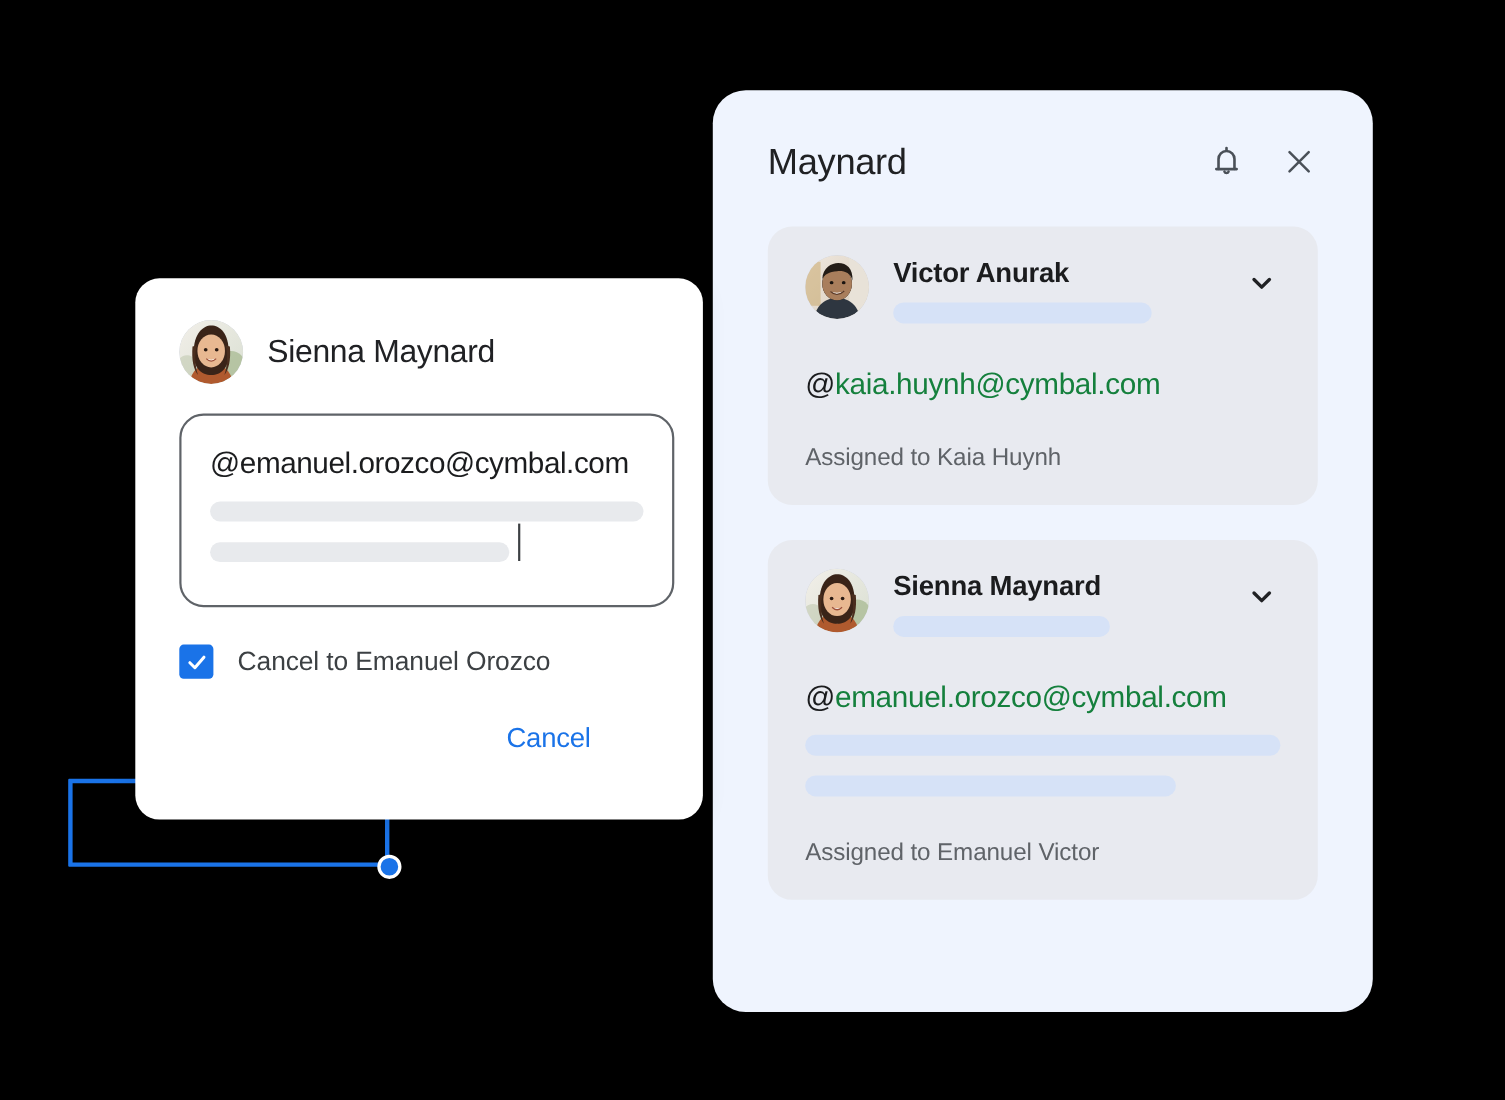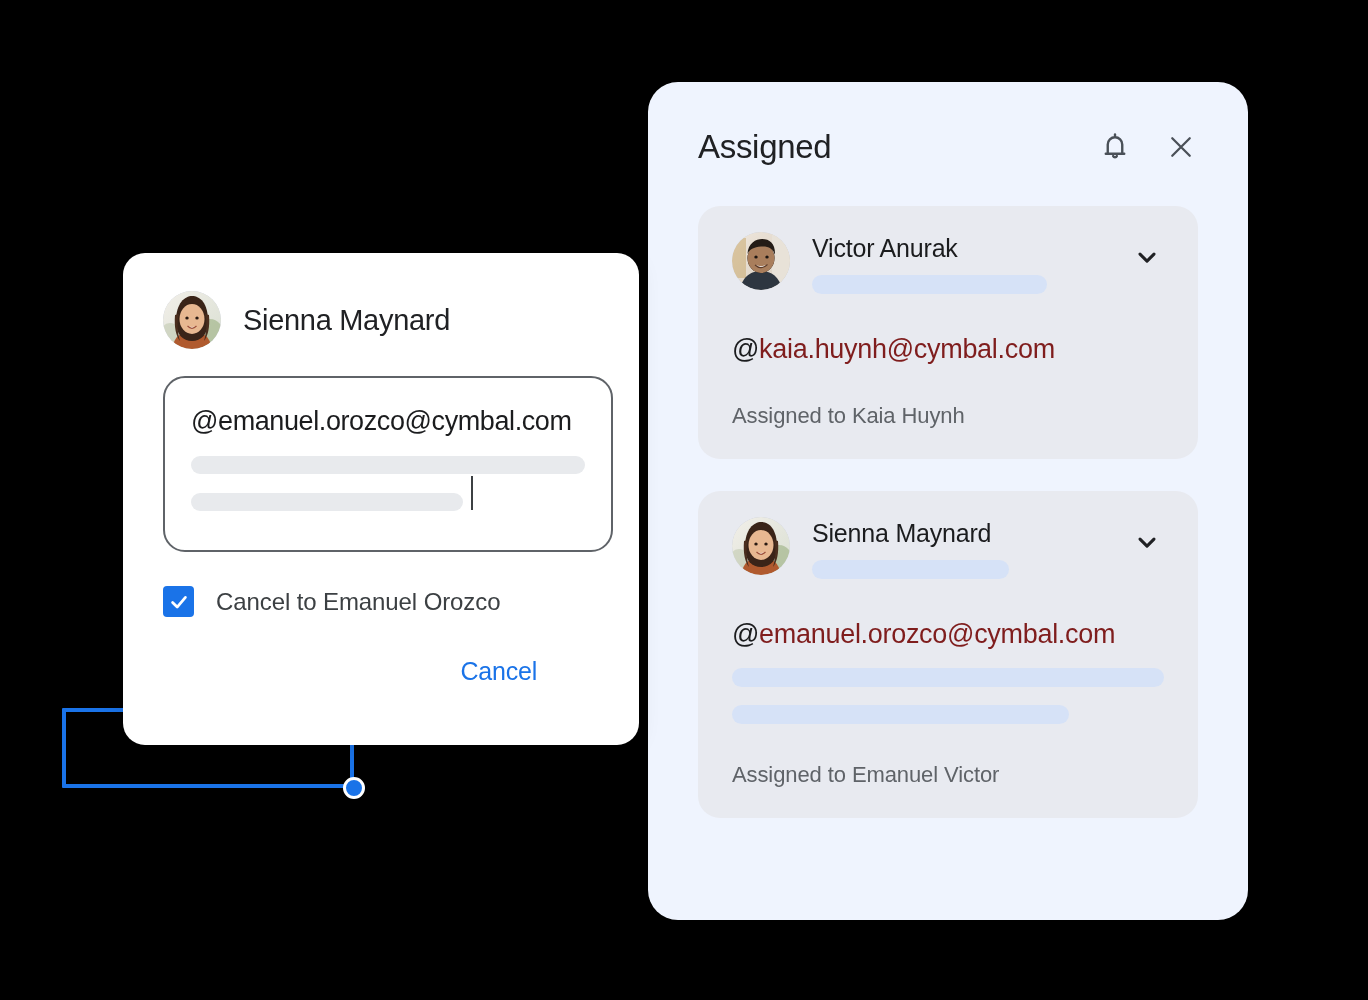--- a/index.html
+++ b/index.html
@@ -83,21 +83,21 @@
     width: 58px; height: 58px;
     border-radius: 50%;
     flex: 0 0 58px;
     overflow: hidden;
     background: #cfd3da;
   }
   .avatar svg { display: block; width: 100%; height: 100%; }
   .comment-ident { flex: 1; margin-left: 22px; padding-top: 2px; }
   .comment-author {
     font-size: 25px;
-    font-weight: 400;
+    font-weight: 700;
     color: #1b1c1e;
     letter-spacing: -0.2px;
     line-height: 1.15;
   }
   .meta-bar {
     height: 19px;
     border-radius: 10px;
     background: #d6e2f7;
     margin-top: 12px;
     width: 74%;
@@ -109,21 +109,21 @@
     margin-top: 8px;
     color: #202124;
   }
   .mention-line {
     font-size: 27px;
     margin-top: 40px;
     letter-spacing: -0.3px;
     white-space: nowrap;
   }
   .mention-at { color: #1b1c1e; }
-  .mention-email { color: #7f1d1d; }
+  .mention-email { color: #15803d; }
   .body-bar {
     height: 19px;
     border-radius: 10px;
     background: #d6e2f7;
     margin-top: 18px;
   }
   .assigned-text {
     font-size: 22px;
     color: #5f6368;
     margin-top: 38px;
@@ -238,21 +238,21 @@
 <body>
 
 <div class="stage">
 
   <div class="selection-rect"></div>
   <div class="selection-handle"></div>
 
   <div class="comments-panel">
 
     <div class="panel-header">
-      <div class="panel-title">Assigned</div>
+      <div class="panel-title">Maynard</div>
       <div class="header-actions">
         <button class="icon-btn" aria-label="notifications">
           <svg viewBox="0 0 24 24" width="30" height="30" fill="none" stroke="currentColor" stroke-width="1.9" stroke-linecap="round" stroke-linejoin="round">
             <path d="M12 3.2V2"></path>
             <path d="M6.2 17.2V10a5.8 5.8 0 0 1 11.6 0v7.2"></path>
             <path d="M4.6 17.4h14.8"></path>
             <path d="M10.5 19.2a1.6 1.6 0 0 0 3 0"></path>
           </svg>
         </button>
         <button class="icon-btn" aria-label="close">

